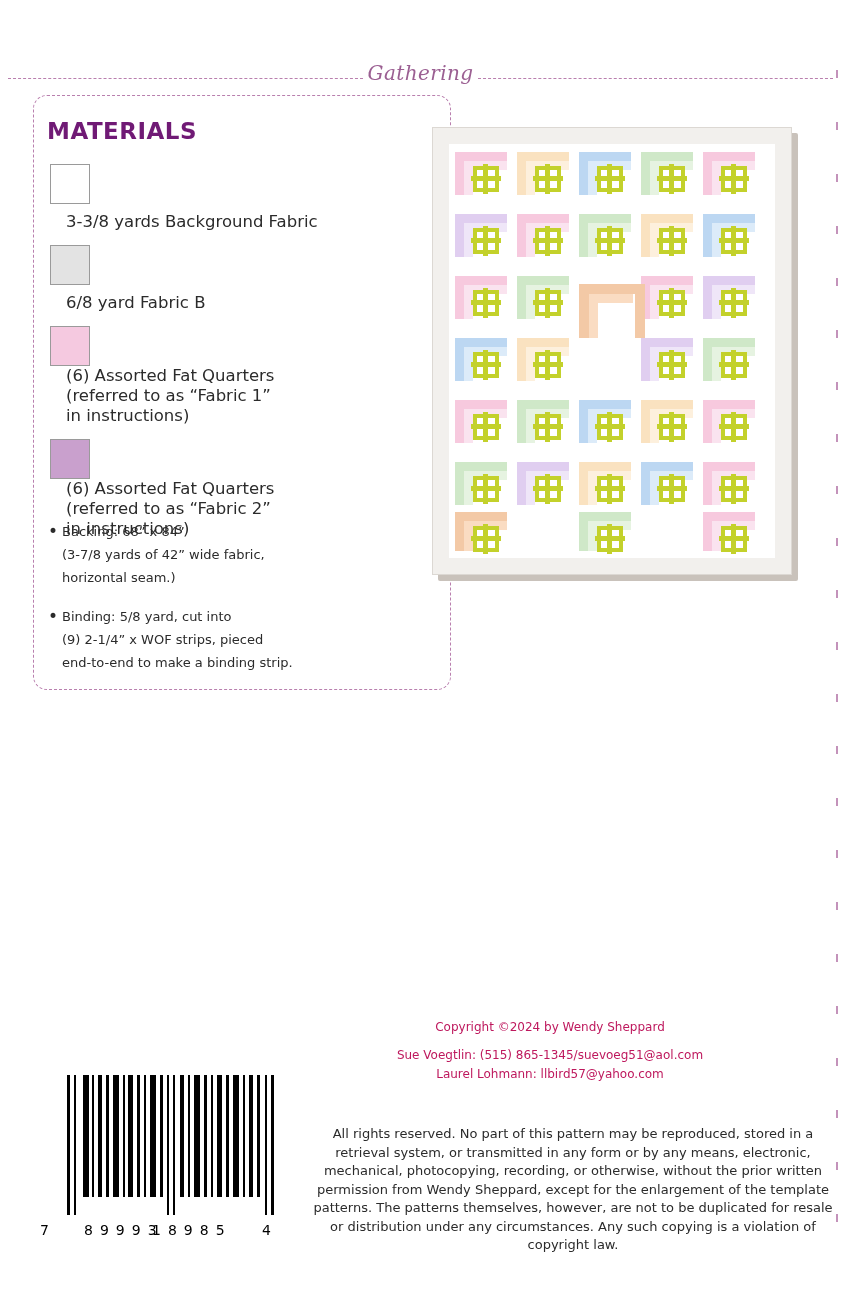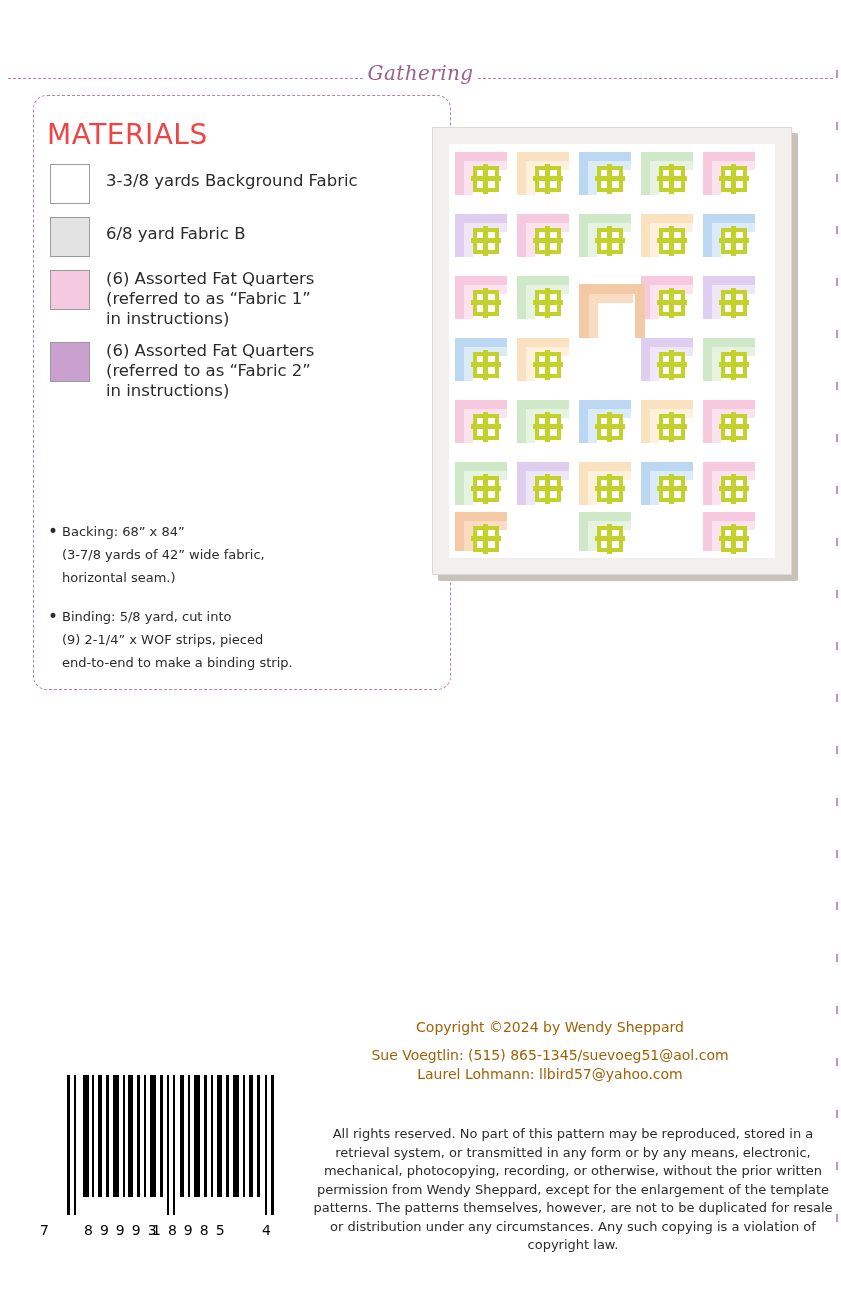--- a/index.html
+++ b/index.html
@@ -69,36 +69,37 @@
     width: 418px;
     height: 595px;
     border: 1.5px dashed #b97fae;
     border-radius: 14px;
     box-sizing: border-box;
   }
   .materials-title {
     position: absolute;
     left: 47px;
     top: 118px;
-    font-size: 28px;
-    font-weight: normal;
-    color: #ef4444;
+    font-size: 23px;
+    font-weight: bold;
+    color: #701a75;
     letter-spacing: 0.5px;
   }
 
   .swatch-list {
     position: absolute;
     left: 50px;
     top: 163px;
     width: 390px;
   }
   .swatch-row {
     display: flex;
     align-items: flex-start;
     margin-bottom: 12px;
+    flex-direction: column;
   }
   .swatch {
     width: 40px;
     height: 40px;
     border: 1px solid #9a9a9a;
     box-sizing: border-box;
     flex: 0 0 auto;
     margin-top: 1px;
   }
   .swatch-label {
@@ -163,23 +164,23 @@
     overflow: hidden;
   }
 
   
   .credits {
     position: absolute;
     left: 270px;
     top: 1018px;
     width: 560px;
     text-align: center;
-    font-size: 14px;
+    font-size: 12px;
     line-height: 19px;
-    color: #a16207;
+    color: #be185d;
   }
   .credits .spacer { height: 9px; }
   .legal {
     position: absolute;
     left: 285px;
     top: 1125px;
     width: 520px;
     text-align: center;
     font-size: 13px;
     line-height: 18.5px;

